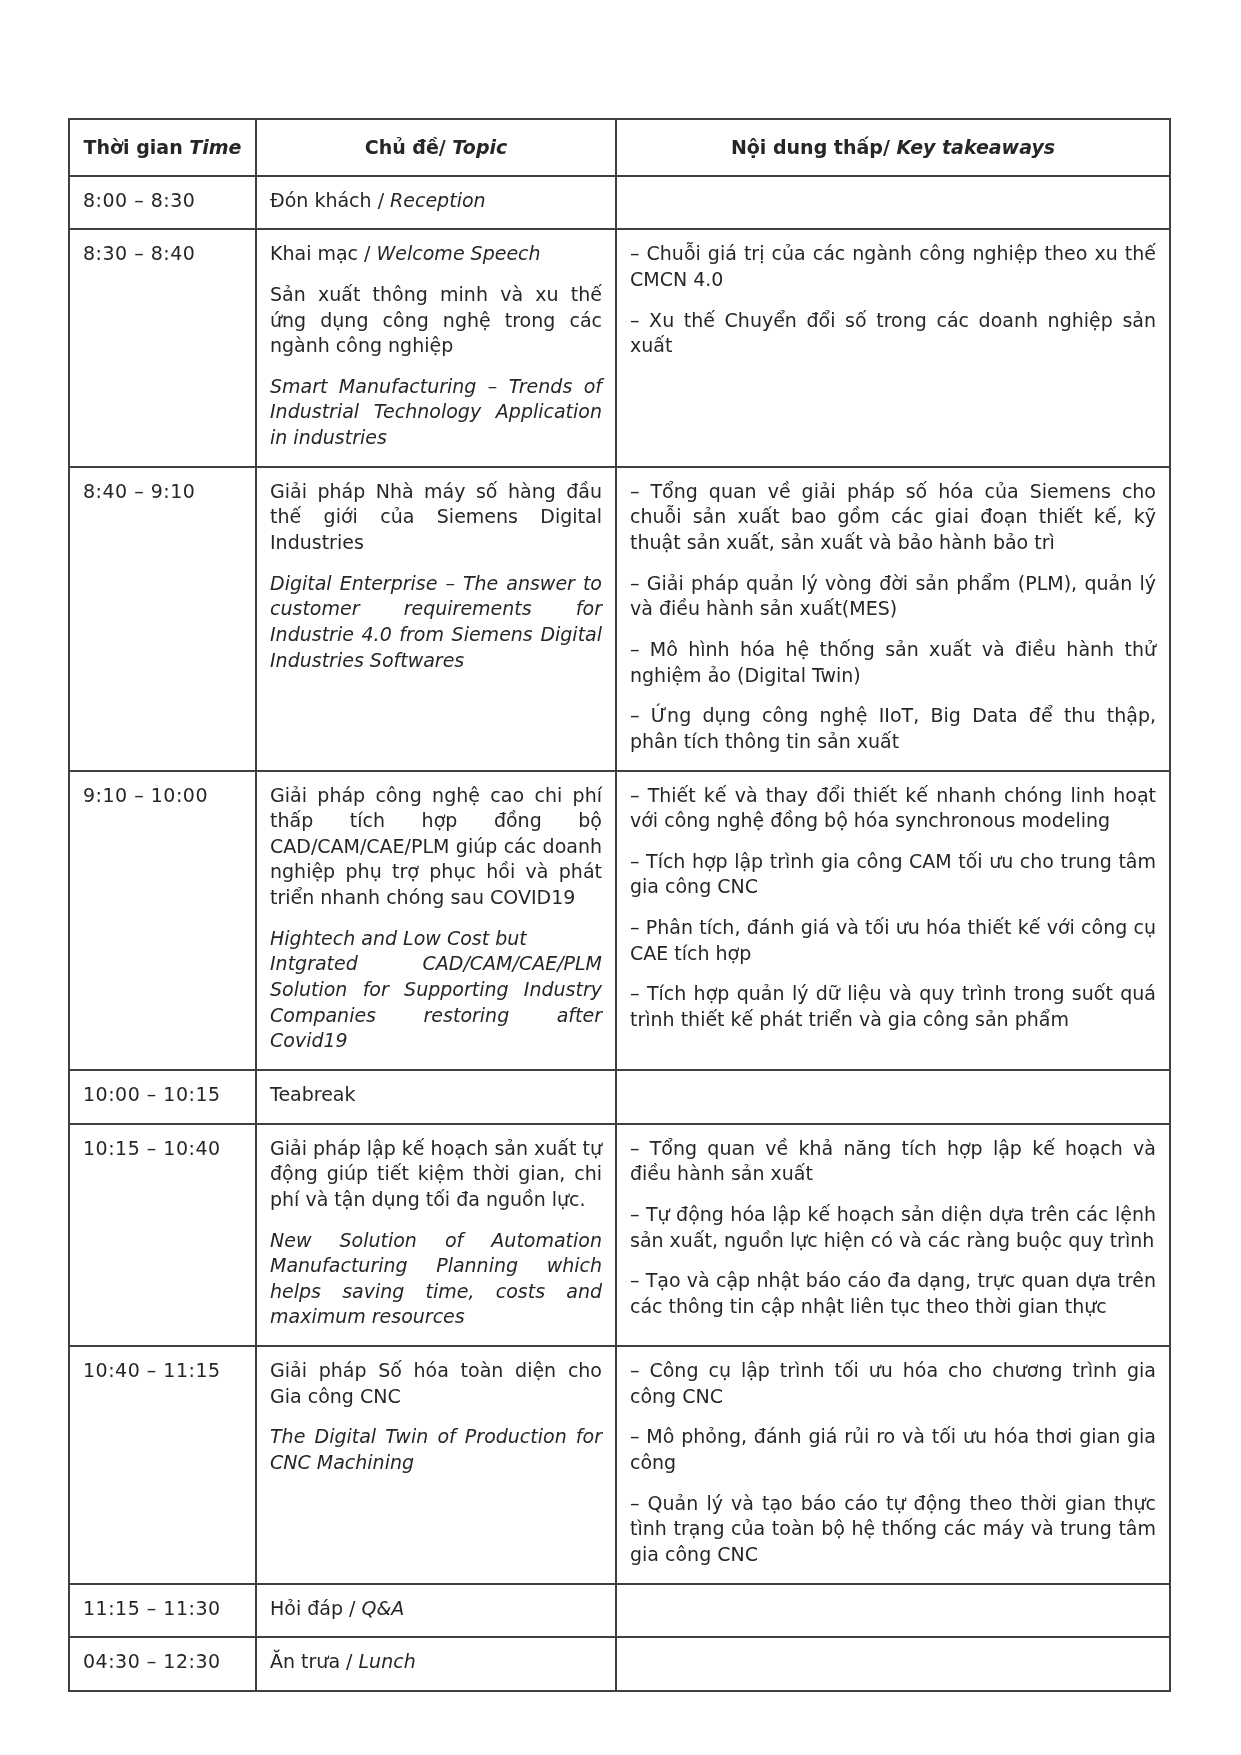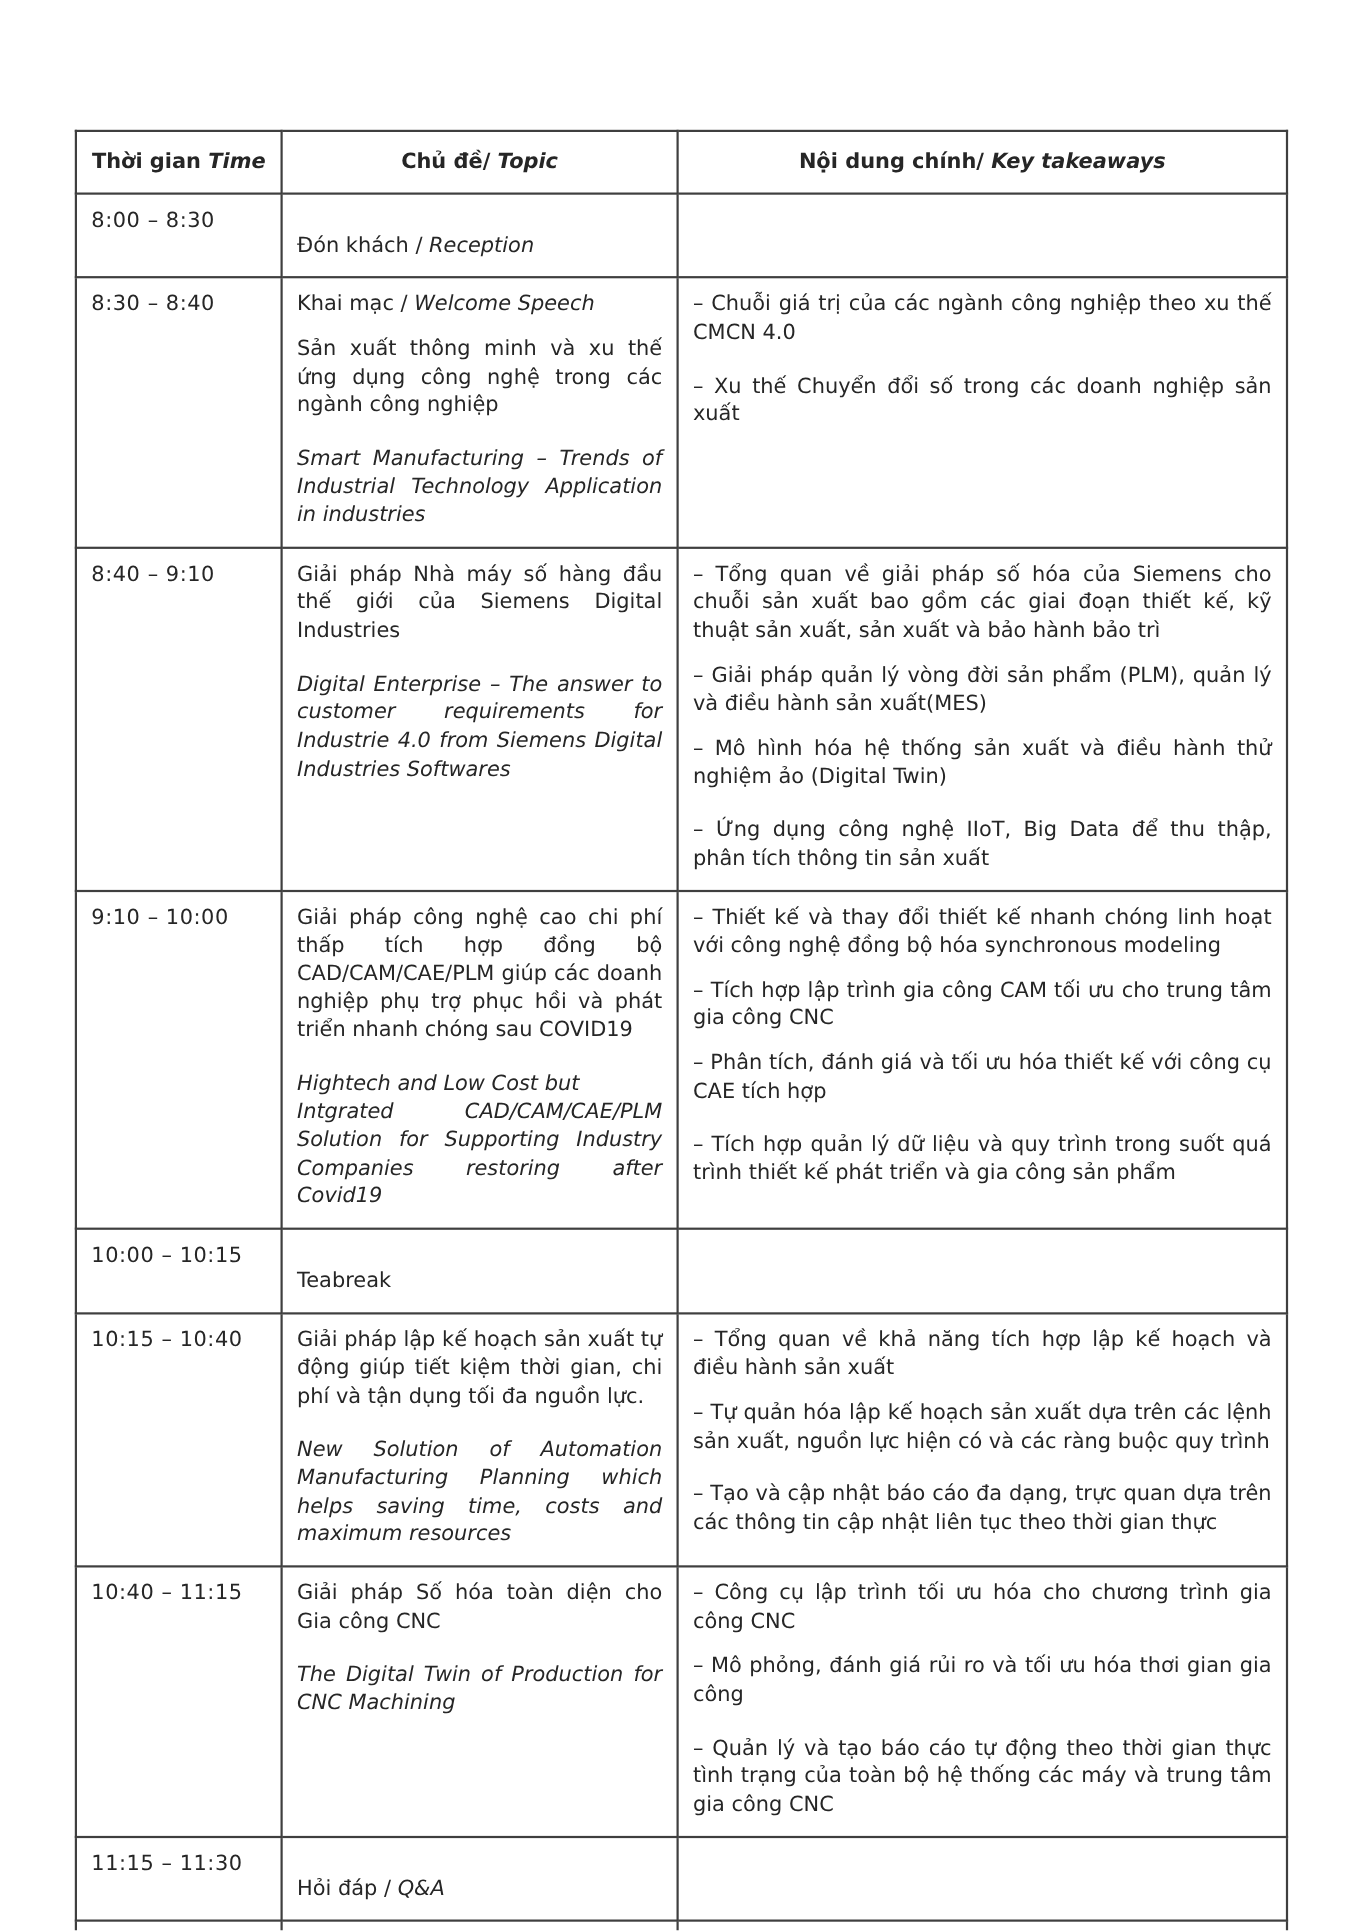--- a/index.html
+++ b/index.html
@@ -47,21 +47,20 @@
     margin-top: 44px;
   }
   td.topic-cell p,
   td.keys-cell p {
     margin: 0 0 15px 0;
     text-align: justify;
   }
   td.topic-cell p:last-child,
   td.keys-cell p:last-child {
     margin-bottom: 0;
-    margin-top: 23px;
   }
   td.topic-cell i,
   td.keys-cell i,
   th i {
     font-style: italic;
   }
 </style>
 </head>
 <body>
 
@@ -69,21 +68,21 @@
   <table class="agenda">
     <colgroup>
       <col class="c-time">
       <col class="c-topic">
       <col class="c-keys">
     </colgroup>
     <thead>
       <tr>
           <th><span>Thời gian </span><i>Time</i></th>
           <th><span>Chủ đề/ </span><i>Topic</i></th>
-          <th><span>Nội dung chính/ </span><i>Key takeaways</i></th>
+          <th><span>Nội dung thấp/ </span><i>Key takeaways</i></th>
         </tr>
     </thead>
     <tbody>
         <tr>
           <td class="time-cell">8:00 – 8:30</td>
           <td class="topic-cell">
             <p><span>Đón khách / </span><i>Reception</i></p>
           </td>
           <td class="keys-cell"></td>
         </tr>
@@ -133,21 +132,21 @@
           <td class="keys-cell"></td>
         </tr>
         <tr>
           <td class="time-cell">10:15 – 10:40</td>
           <td class="topic-cell">
             <p><span>Giải pháp lập kế hoạch sản xuất tự động giúp tiết kiệm thời gian, chi phí và tận dụng tối đa nguồn lực.</span></p>
             <p><i>New Solution of Automation Manufacturing Planning which helps saving time, costs and maximum resources</i></p>
           </td>
           <td class="keys-cell">
             <p>– Tổng quan về khả năng tích hợp lập kế hoạch và điều hành sản xuất</p>
-            <p>– Tự quản hóa lập kế hoạch sản xuất dựa trên các lệnh sản xuất, nguồn lực hiện có và các ràng buộc quy trình</p>
+            <p>– Tự động hóa lập kế hoạch sản diện dựa trên các lệnh sản xuất, nguồn lực hiện có và các ràng buộc quy trình</p>
             <p>– Tạo và cập nhật báo cáo đa dạng, trực quan dựa trên các thông tin cập nhật liên tục theo thời gian thực</p>
           </td>
         </tr>
         <tr>
           <td class="time-cell">10:40 – 11:15</td>
           <td class="topic-cell">
             <p><span>Giải pháp Số hóa toàn diện cho Gia công CNC</span></p>
             <p><i>The Digital Twin of Production for CNC Machining</i></p>
           </td>
           <td class="keys-cell">

